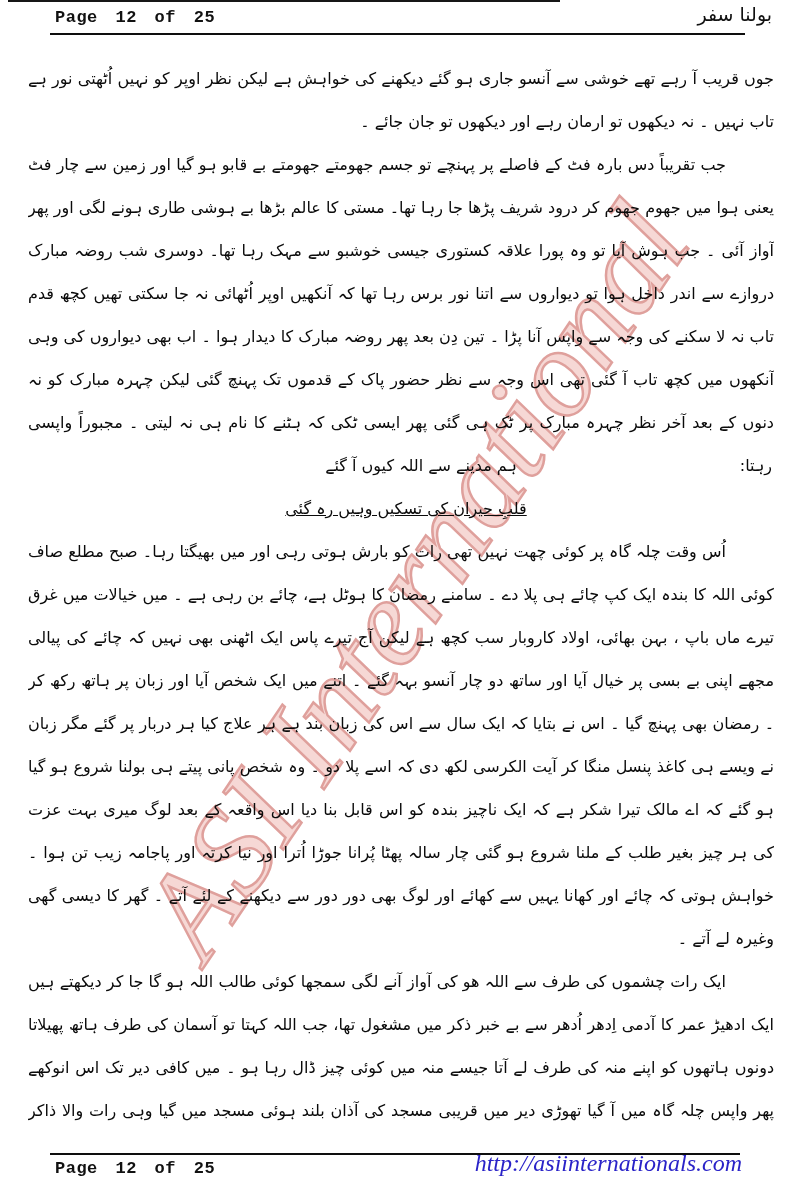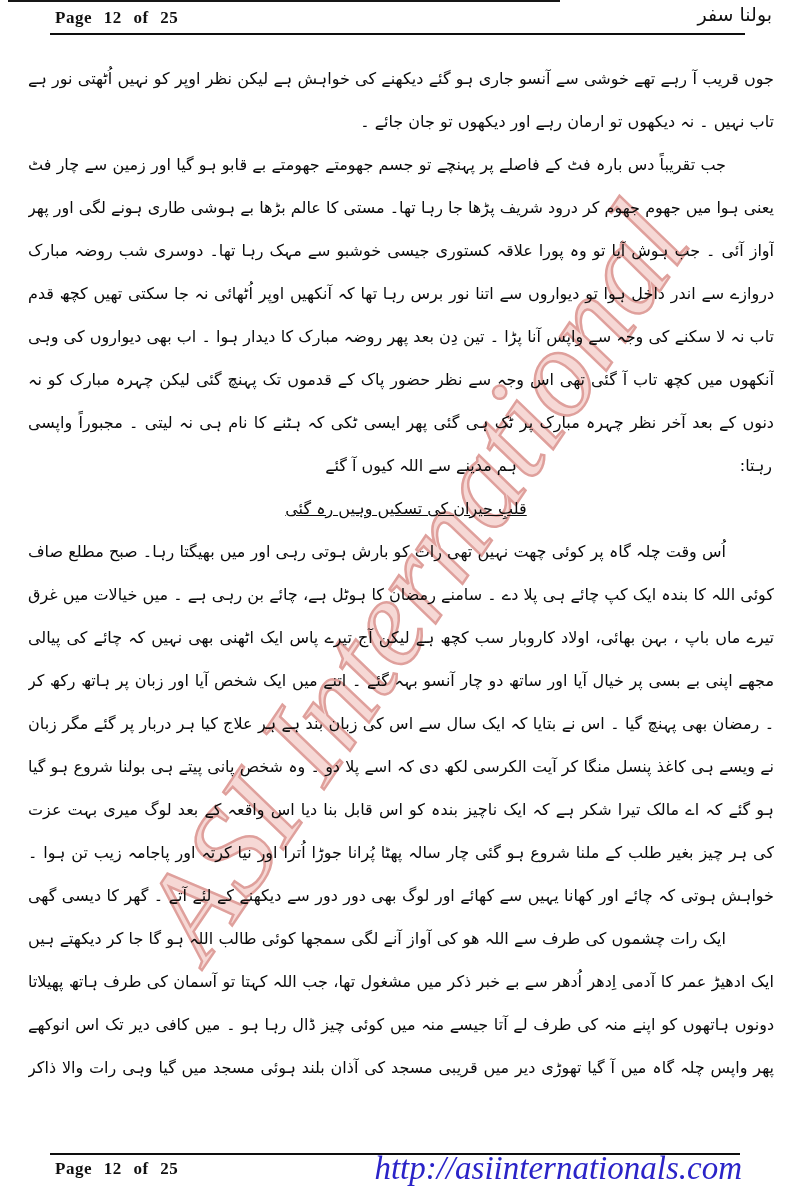--- a/index.html
+++ b/index.html
@@ -14,21 +14,21 @@
     background: #ffffff;
     font-family: "DejaVu Sans", sans-serif;
   }
   .top-edge {
     position: absolute; top: 0; left: 8px;
     width: 552px; height: 2px;
     background: #161616;
   }
   .hdr-pageno, .ftr-pageno {
     position: absolute;
-    font-family: Liberation Serif, serif;
+    font-family: Liberation Mono, monospace;
     font-weight: bold;
     font-size: 17px;
     color: #111;
     word-spacing: 7px;
     letter-spacing: 0.5px;
   }
   .hdr-pageno { left: 55px; top: 8px; }
   .hdr-title {
     position: absolute; right: 28px; top: 3px;
     font-family: "DejaVu Sans", sans-serif;
@@ -36,21 +36,21 @@
     direction: rtl;
   }
   .rule { position: absolute; height: 2px; background: #0e0e0e; }
   .header-rule { top: 33px; left: 50px; width: 695px; }
   .footer-rule { top: 1153px; left: 50px; width: 690px; }
   .ftr-pageno { left: 55px; top: 1159px; }
   .ftr-url {
     position: absolute; right: 58px; top: 1150px;
     font-family: "Liberation Serif", serif;
     font-style: italic;
-    font-size: 33px;
+    font-size: 24px;
     color: #2a23c8;
     text-decoration: none;
   }
   .watermark {
     position: absolute;
     left: 415px; top: 580px;
     transform: translate(-50%, -50%) rotate(-56deg);
     font-family: "Liberation Serif", serif;
     font-style: italic;
     font-size: 125px;
@@ -115,20 +115,21 @@
 
     <div class="ln j ind">اُس وقت چلہ گاہ پر کوئی چھت نہیں تھی رات کو بارش ہوتی رہی اور میں بھیگتا رہا۔ صبح مطلع صاف ہو گیا دِل چاہتا ہے کہ</div>
     <div class="ln j">کوئی اللہ کا بندہ ایک کپ چائے ہی پلا دے ۔ سامنے رمضان کا ہوٹل ہے، چائے بن رہی ہے ۔ میں خیالات میں غرق ہوں کہ</div>
     <div class="ln j">تیرے ماں باپ ، بہن بھائی، اولاد کاروبار سب کچھ ہے لیکن آج تیرے پاس ایک اٹھنی بھی نہیں کہ چائے کی پیالی پی سکے ۔</div>
     <div class="ln j">مجھے اپنی بے بسی پر خیال آیا اور ساتھ دو چار آنسو بہہ گئے ۔ اتنے میں ایک شخص آیا اور زبان پر ہاتھ رکھ کر دعا کے لئے اشارہ کیا</div>
     <div class="ln j">۔ رمضان بھی پہنچ گیا ۔ اس نے بتایا کہ ایک سال سے اس کی زبان بند ہے ہر علاج کیا ہر دربار پر گئے مگر زبان نہ کھل سکی میں</div>
     <div class="ln j">نے ویسے ہی کاغذ پنسل منگا کر آیت الکرسی لکھ دی کہ اسے پلا دو ۔ وہ شخص پانی پیتے ہی بولنا شروع ہو گیا اور میرے آنسو پھر جاری</div>
     <div class="ln j">ہو گئے کہ اے مالک تیرا شکر ہے کہ ایک ناچیز بندہ کو اس قابل بنا دیا اس واقعہ کے بعد لوگ میری بہت عزت کرتے اور ضرورت</div>
     <div class="ln j">کی ہر چیز بغیر طلب کے ملنا شروع ہو گئی چار سالہ پھٹا پُرانا جوڑا اُترا اور نیا کرتہ اور پاجامہ زیب تن ہوا ۔ ہر ہوٹل والے کی</div>
     <div class="ln j">خواہش ہوتی کہ چائے اور کھانا یہیں سے کھائے اور لوگ بھی دور دور سے دیکھنے کے لئے آتے ۔ گھر کا دیسی گھی مکھن اور مٹھائی</div>
+    <div class="ln last">وغیرہ لے آتے ۔</div>
 
     <div class="ln j ind">ایک رات چشموں کی طرف سے اللہ ھو کی آواز آنے لگی سمجھا کوئی طالب اللہ ہو گا جا کر دیکھتے ہیں ۔ چاندنی رات تھی،</div>
     <div class="ln j">ایک ادھیڑ عمر کا آدمی اِدھر اُدھر سے بے خبر ذکر میں مشغول تھا، جب اللہ کہتا تو آسمان کی طرف ہاتھ پھیلاتا ۔ جب ھو کرتا تو</div>
     <div class="ln j">دونوں ہاتھوں کو اپنے منہ کی طرف لے آتا جیسے منہ میں کوئی چیز ڈال رہا ہو ۔ میں کافی دیر تک اس انوکھے طریقے دیکھتا رہا اور</div>
     <div class="ln j">پھر واپس چلہ گاہ میں آ گیا تھوڑی دیر میں قریبی مسجد کی آذان بلند ہوئی مسجد میں گیا وہی رات والا ذاکر نماز پڑھ رہا تھا میں نے</div>
   </main>
 
   <div class="rule footer-rule"></div>
   <span class="ftr-pageno">Page 12 of 25</span>
   <a class="ftr-url" href="#">http://asiinternationals.com</a>

